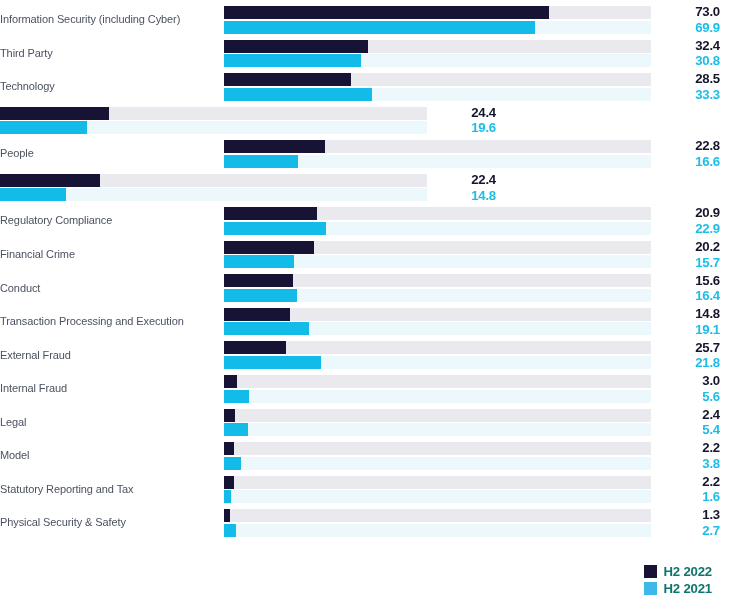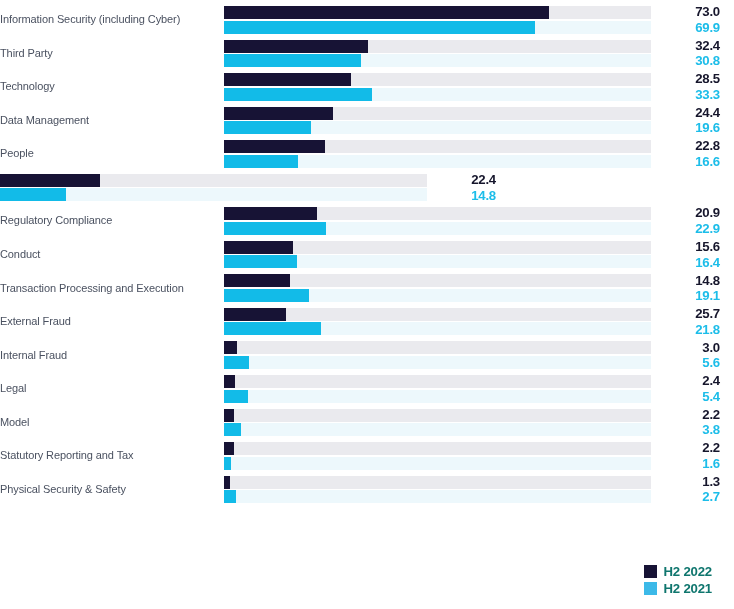--- a/index.html
+++ b/index.html
@@ -168,21 +168,20 @@
           <div class="track t-light">
             <div class="bar b-light" style="width: 148.116px;"></div>
           </div>
         </div>
         <div class="vals">
           <div class="val v-dark">28.5</div>
           <div class="val v-light">33.3</div>
         </div>
       </div>
       <div class="row">
-        <div class="cat-label">Data Management</div>
         <div class="bars">
           <div class="track t-dark">
             <div class="bar b-dark" style="width: 108.529px;"></div>
           </div>
           <div class="track t-light">
             <div class="bar b-light" style="width: 87.1792px;"></div>
           </div>
         </div>
         <div class="vals">
           <div class="val v-dark">24.4</div>
@@ -224,20 +223,35 @@
           <div class="track t-dark">
             <div class="bar b-dark" style="width: 92.9615px;"></div>
           </div>
           <div class="track t-light">
             <div class="bar b-light" style="width: 101.857px;"></div>
           </div>
         </div>
         <div class="vals">
           <div class="val v-dark">20.9</div>
           <div class="val v-light">22.9</div>
+        </div>
+      </div>
+      <div class="row">
+        <div class="cat-label">Financial Crime</div>
+        <div class="bars">
+          <div class="track t-dark">
+            <div class="bar b-dark" style="width: 89.8479px;"></div>
+          </div>
+          <div class="track t-light">
+            <div class="bar b-light" style="width: 69.8323px;"></div>
+          </div>
+        </div>
+        <div class="vals">
+          <div class="val v-dark">20.2</div>
+          <div class="val v-light">15.7</div>
         </div>
       </div>
       <div class="row">
         <div class="cat-label">Conduct</div>
         <div class="bars">
           <div class="track t-dark">
             <div class="bar b-dark" style="width: 69.3875px;"></div>
           </div>
           <div class="track t-light">
             <div class="bar b-light" style="width: 72.9458px;"></div>

